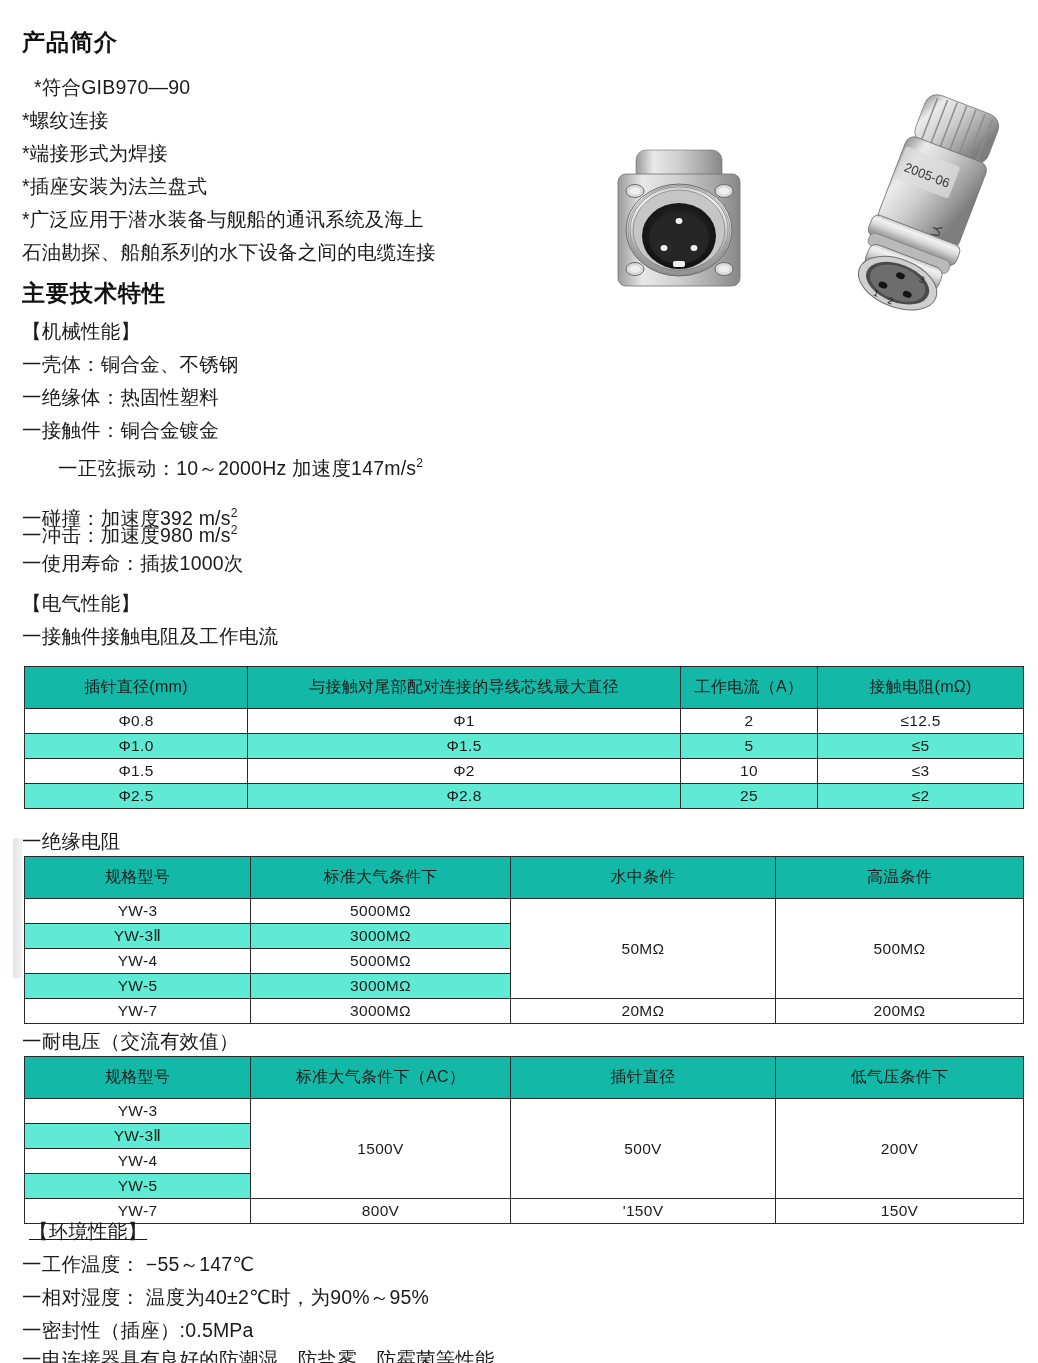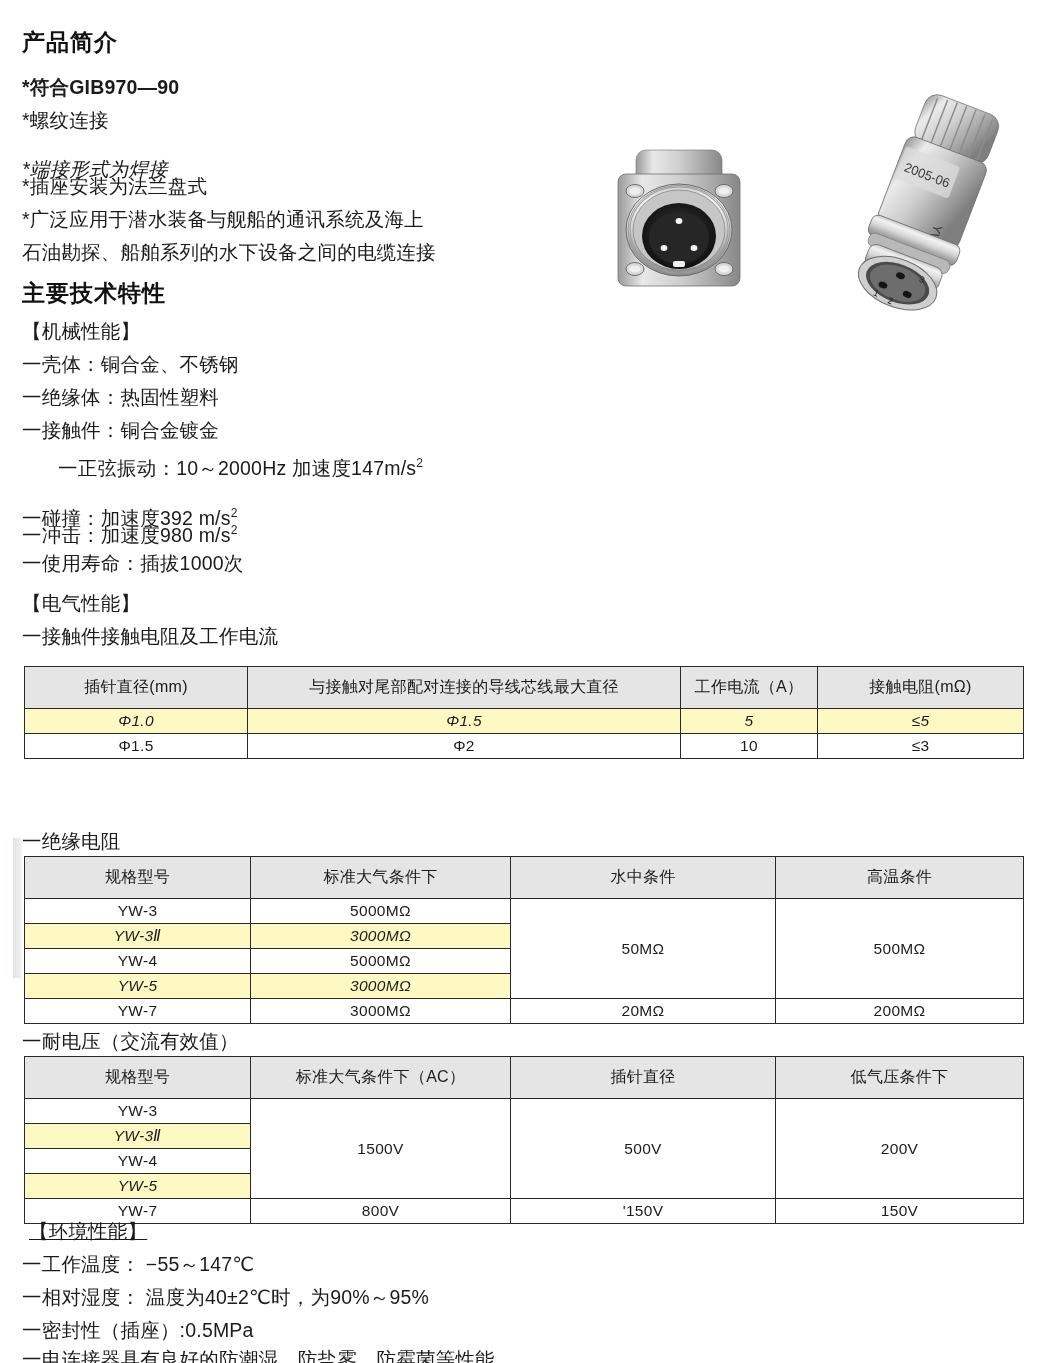--- a/index.html
+++ b/index.html
@@ -73,40 +73,40 @@
   }
   table.spec th, table.spec td {
     border: 1.6px solid #2a2a2a;
     text-align: center;
     vertical-align: middle;
     font-weight: normal;
     padding: 2px 3px;
     letter-spacing: 0.3px;
     background: #ffffff;
   }
-  table.spec th { background: #e5e5e5; height: 42px; font-size: 16px; margin-left: 36px; }
+  table.spec th { background: #14b8a6; height: 42px; font-size: 16px; margin-left: 36px; }
   table.spec td { height: 25px; }
-  table.spec tr.alt td.shade { background: #fef9c3; font-style: italic; }
+  table.spec tr.alt td.shade { background: #5eead4; }
   td.merged { background: #ffffff; }
 </style>
 </head>
 <body>
 
 <div class="page">
 
   <div class="edge-tab">
     <div class="vtext">公务舱</div>
     <div class="vshade"></div>
   </div>
 
   <h2 class="sec-title" style="left:22px; top:27px;">产品简介</h2>
 
-  <div class="line" style="left:22px; top:78px;font-weight:bold;">*符合GIB970—90</div>
+  <div class="line" style="left:34px; top:78px;">*符合GIB970—90</div>
   <div class="line" style="left:22px; top:111px;">*螺纹连接</div>
-  <div class="line" style="left:22px; top:160px;font-style:italic;">*端接形式为焊接</div>
+  <div class="line" style="left:22px; top:144px;">*端接形式为焊接</div>
   <div class="line" style="left:22px; top:177px;">*插座安装为法兰盘式</div>
   <div class="line" style="left:22px; top:243px;">石油勘探、船舶系列的水下设备之间的电缆连接</div>
   <div class="line" style="left:22px; top:210px;">*广泛应用于潜水装备与舰船的通讯系统及海上</div>
 
   <div class="photos">
     <svg width="440" height="225" viewBox="0 0 440 225">
       <defs>
         <linearGradient id="metalH" x1="0" y1="0" x2="0" y2="1">
           <stop offset="0%" stop-color="#c9c9c9"></stop>
           <stop offset="18%" stop-color="#f2f2f2"></stop>
@@ -229,31 +229,43 @@
     </colgroup>
     <thead>
       <tr>
         <th>插针直径(mm)</th>
         <th>与接触对尾部配对连接的导线芯线最大直径</th>
         <th>工作电流（A）</th>
         <th>接触电阻(mΩ)</th>
       </tr>
     </thead>
     <tbody>
+      <tr>
+        <td>Φ0.8</td>
+        <td>Φ1</td>
+        <td>2</td>
+        <td>≤12.5</td>
+      </tr>
       <tr class="alt">
         <td class="shade">Φ1.0</td>
         <td class="shade">Φ1.5</td>
         <td class="shade">5</td>
         <td class="shade">≤5</td>
       </tr>
       <tr>
         <td>Φ1.5</td>
         <td>Φ2</td>
         <td>10</td>
         <td>≤3</td>
+      </tr>
+      <tr class="alt">
+        <td class="shade">Φ2.5</td>
+        <td class="shade">Φ2.8</td>
+        <td class="shade">25</td>
+        <td class="shade">≤2</td>
       </tr>
     </tbody>
   </table>
 
   <div class="line" style="left:22px; top:832px;">一绝缘电阻</div>
 
   <table class="spec" style="left:24px; top:856px; width:999px;">
     <colgroup>
       <col style="width:226px">
         <col style="width:260px">

